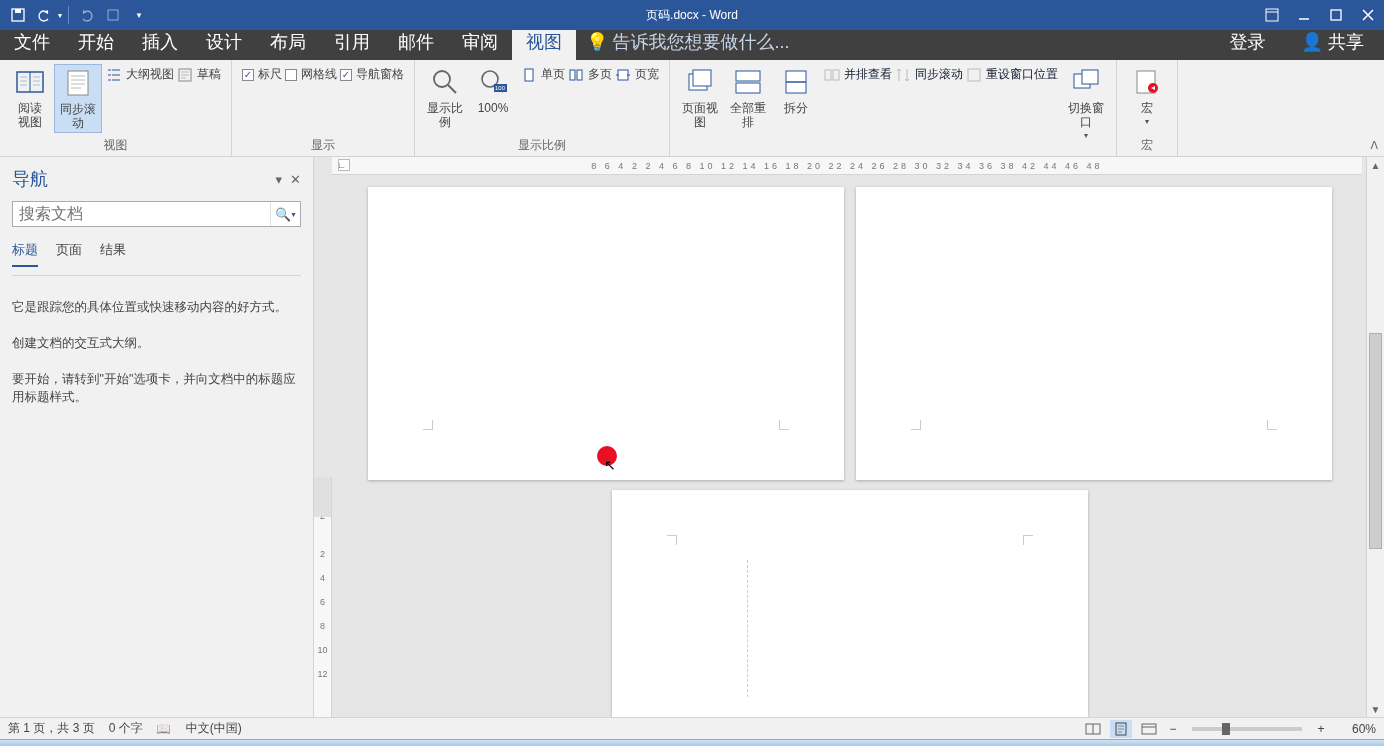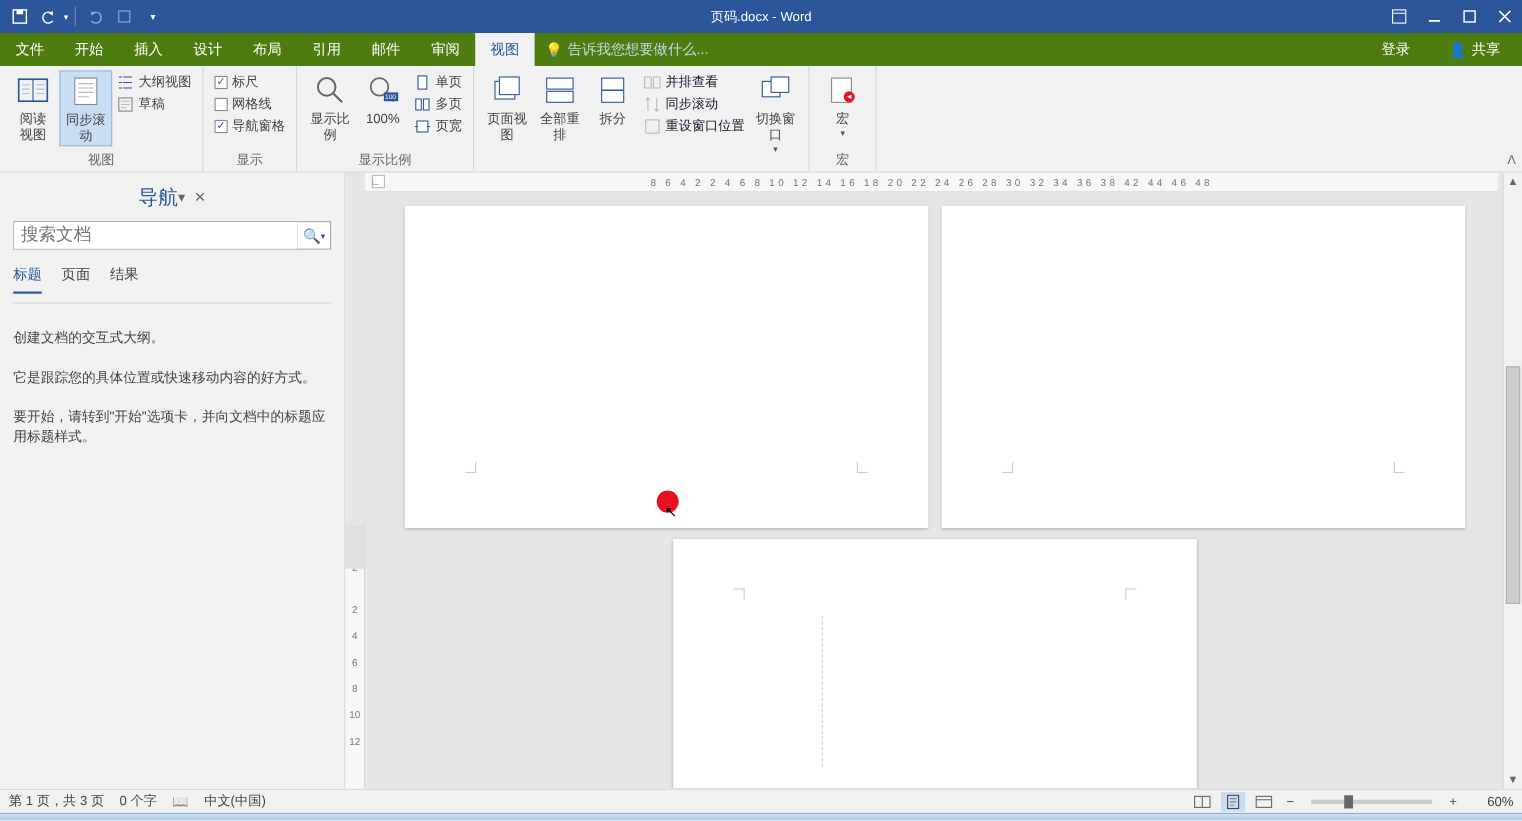--- a/index.html
+++ b/index.html
@@ -8,50 +8,50 @@
 
 .title-bar { height: 30px; background: #2b579a; display: flex; align-items: center; color: #fff; font-size: 12px; position: relative; }
 .qat { display: flex; align-items: center; padding-left: 6px; gap: 2px; }
 .qat .qbtn { width: 24px; height: 22px; display: flex; align-items: center; justify-content: center; cursor: pointer; }
 .qat .sep { width: 1px; height: 18px; background: rgba(255,255,255,0.3); margin: 0 4px; }
 .title-center { position: absolute; left: 50%; transform: translateX(-50%); }
 .title-right { margin-left: auto; display: flex; align-items: center; }
 .title-right .wbtn { width: 32px; height: 30px; display: flex; align-items: center; justify-content: center; cursor: pointer; }
 
 
-.ribbon-tabs { height: 30px; background: #4d7c0f; display: flex; align-items: flex-end; color: #fff; font-size: 13px; }
+.ribbon-tabs { height: 30px; background: #404040; display: flex; align-items: flex-end; color: #fff; font-size: 18px; }
 .ribbon-tabs .tab { padding: 6px 14px; cursor: pointer; }
 .ribbon-tabs .tab.active { background: #f1f1f1; color: #2b579a; }
 .ribbon-tabs .tell-me { display: flex; align-items: center; color: #c6d5ea; padding: 6px 10px; gap: 4px; }
 .ribbon-tabs .right-tabs { margin-left: auto; display: flex; align-items: center; padding-right: 10px; gap: 16px; }
 .ribbon-tabs .right-tabs .rtab { padding: 6px 10px; cursor: pointer; display: flex; align-items: center; gap: 4px; }
 
 
 .ribbon { height: 97px; background: #f1f1f1; border-bottom: 1px solid #d4d4d4; display: flex; font-size: 12px; color: #444; }
 .rgroup { border-right: 1px solid #d4d4d4; padding: 4px 6px 2px 6px; display: flex; flex-direction: column; }
 .rgroup .body { flex: 1; display: flex; align-items: flex-start; }
 .rgroup .label { text-align: center; font-size: 12px; color: #666; padding-top: 2px; }
 .bigbtn { width: 48px; display: flex; flex-direction: column; align-items: center; justify-content: flex-start; padding: 2px 2px; cursor: pointer; text-align: center; line-height: 14px; }
 .bigbtn.wide { width: 58px; }
 .bigbtn .ico { width: 32px; height: 32px; margin-bottom: 3px; display:flex; align-items:center; justify-content:center; }
 .bigbtn.sel { background: #c9def5; border: 1px solid #9bb9dc; }
-.smallcol { display: flex; flex-direction: column; gap: 3px; padding: 2px 4px; }
+.smallcol { display: flex; gap: 3px; padding: 2px 4px; }
 .smallrow { display: flex; align-items: center; gap: 4px; cursor: pointer; white-space: nowrap; color:#444; }
 .smallrow.disabled { color: #0f172a; }
 .chk { width: 12px; height: 12px; border: 1px solid #888; display:inline-flex; align-items:center; justify-content:center; background:#fff; }
 .chk.checked::after { content:"✓"; font-size:10px; color:#2b579a; line-height:10px; }
 .sico { width:16px; height:16px; display:inline-flex; align-items:center; justify-content:center; }
 .drop-caret { font-size:8px; color:#555; }
 
 
 .main { height: 560px; display: flex; position: relative; }
 
 
 .nav-pane { width: 314px; background: #f1f1f1; border-right: 1px solid #d4d4d4; padding: 10px 12px; font-size: 13px; color: #444; }
-.nav-head { display: flex; align-items: center; justify-content: center; margin-bottom: 10px; }
+.nav-head { display: flex; align-items: center; justify-content: space-between; margin-bottom: 10px; }
 .nav-title { color: #2b579a; font-size: 18px; }
 .nav-head .ctrls { display: flex; gap: 8px; color: #666; }
 .nav-search { display: flex; border: 1px solid #ababab; background: #fff; height: 26px; margin-bottom: 14px; }
 .nav-search input { flex: 1; border: none; outline: none; padding: 0 6px; font-size: 16px; }
 .nav-search .sbtn { width: 30px; border-left: 1px solid #e0e0e0; display:flex; align-items:center; justify-content:center; color:#2b579a; cursor:pointer; }
 .nav-tabs { display: flex; gap: 18px; font-size: 13px; margin-bottom: 8px; }
 .nav-tabs .ntab { cursor: pointer; padding-bottom: 6px; }
 .nav-tabs .ntab.active { color: #2b579a; border-bottom: 2px solid #2b579a; }
 .nav-divider { height:1px; background:#d4d4d4; margin-bottom:22px; }
 .nav-body p { margin-bottom: 18px; line-height: 18px; font-size:12.5px; }
@@ -403,22 +403,22 @@
           <span style="font-size:8px;">▾</span>
       </div>
     </div>
     <div class="nav-tabs">
       <div class="ntab active">标题</div>
       <div class="ntab">页面</div>
       <div class="ntab">结果</div>
     </div>
     <div class="nav-divider"></div>
     <div class="nav-body">
+      <p>它是跟踪您的具体位置或快速移动内容的好方式。</p>
       <p>创建文档的交互式大纲。</p>
-      <p>它是跟踪您的具体位置或快速移动内容的好方式。</p>
       <p>要开始，请转到"开始"选项卡，并向文档中的标题应用标题样式。</p>
     </div>
   </div>
 
   <div class="doc-area">
     <div class="hruler">
       <div class="tab-l">∟</div>
       <span style="letter-spacing:3px;">8   6   4   2         2   4   6   8   10  12  14  16  18  20  22  24  26  28  30  32  34  36  38        42  44  46  48</span>
     </div>
     <div class="vruler">

